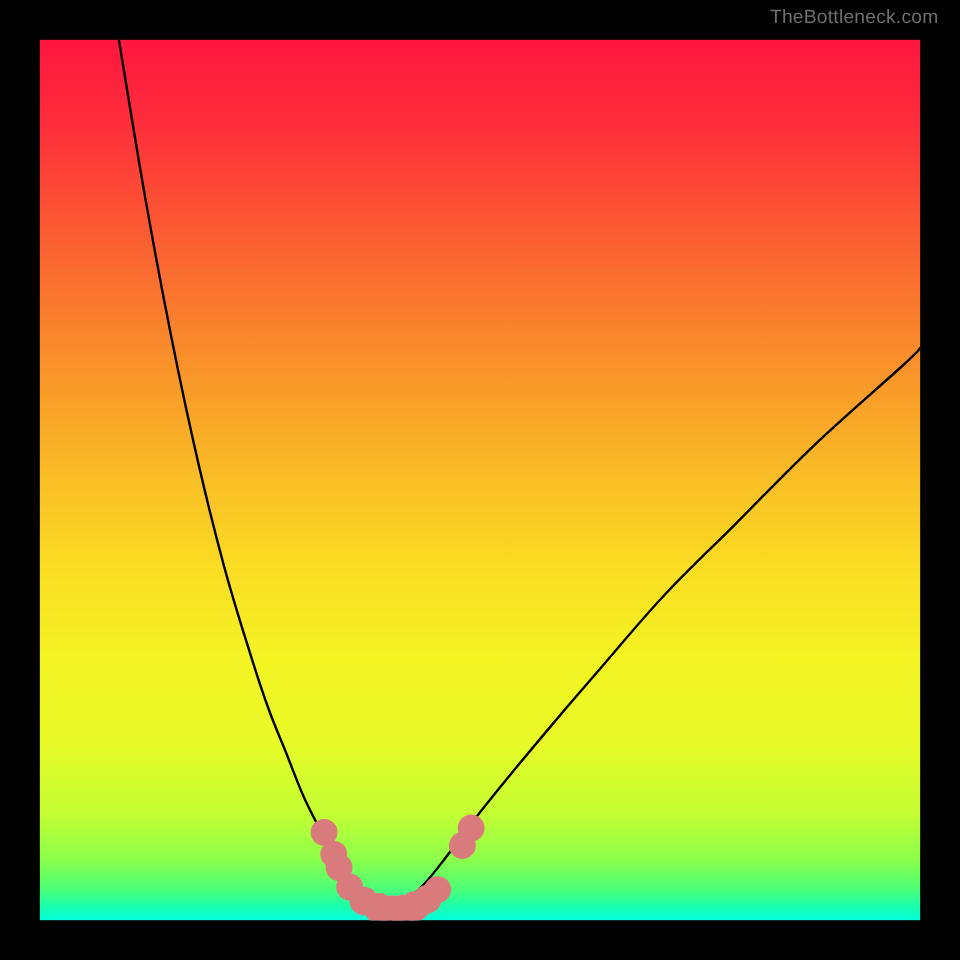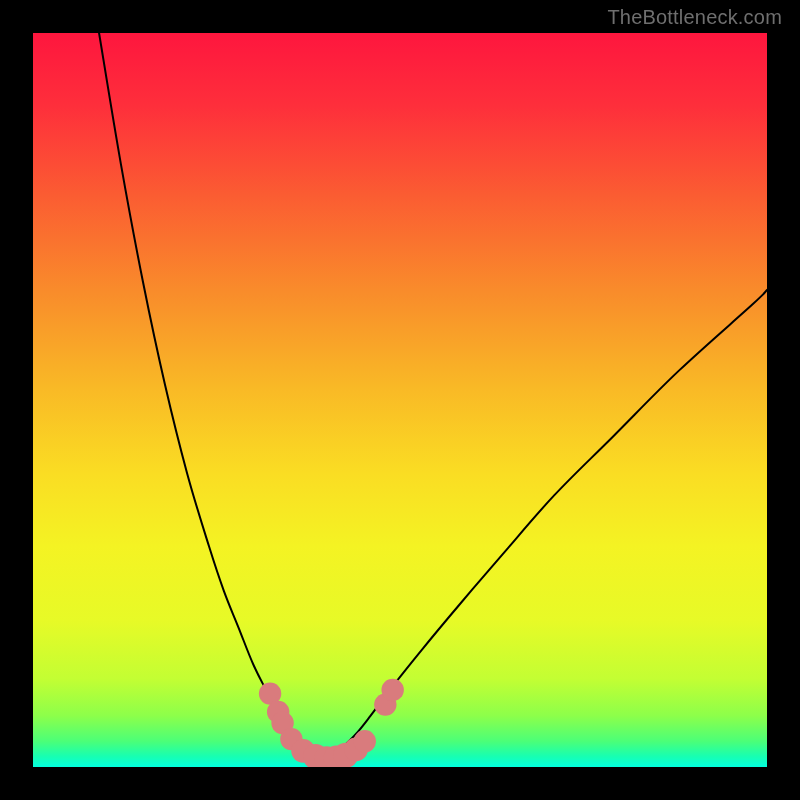--- a/index.html
+++ b/index.html
@@ -25,21 +25,21 @@
     top: 33px;
     width: 734px;
     height: 734px;
     
   }
   .watermark {
     position: absolute;
     top: 6px;
     right: 18px;
     color: #6f6f6f;
-    font-size: 20px;
+    font-size: 16px;
     font-weight: 500;
     letter-spacing: 0.2px;
     font-family: Arial, Helvetica, sans-serif;
   }
   svg { display: block; }
 </style>
 </head>
 <body>
 
 <div class="frame">

